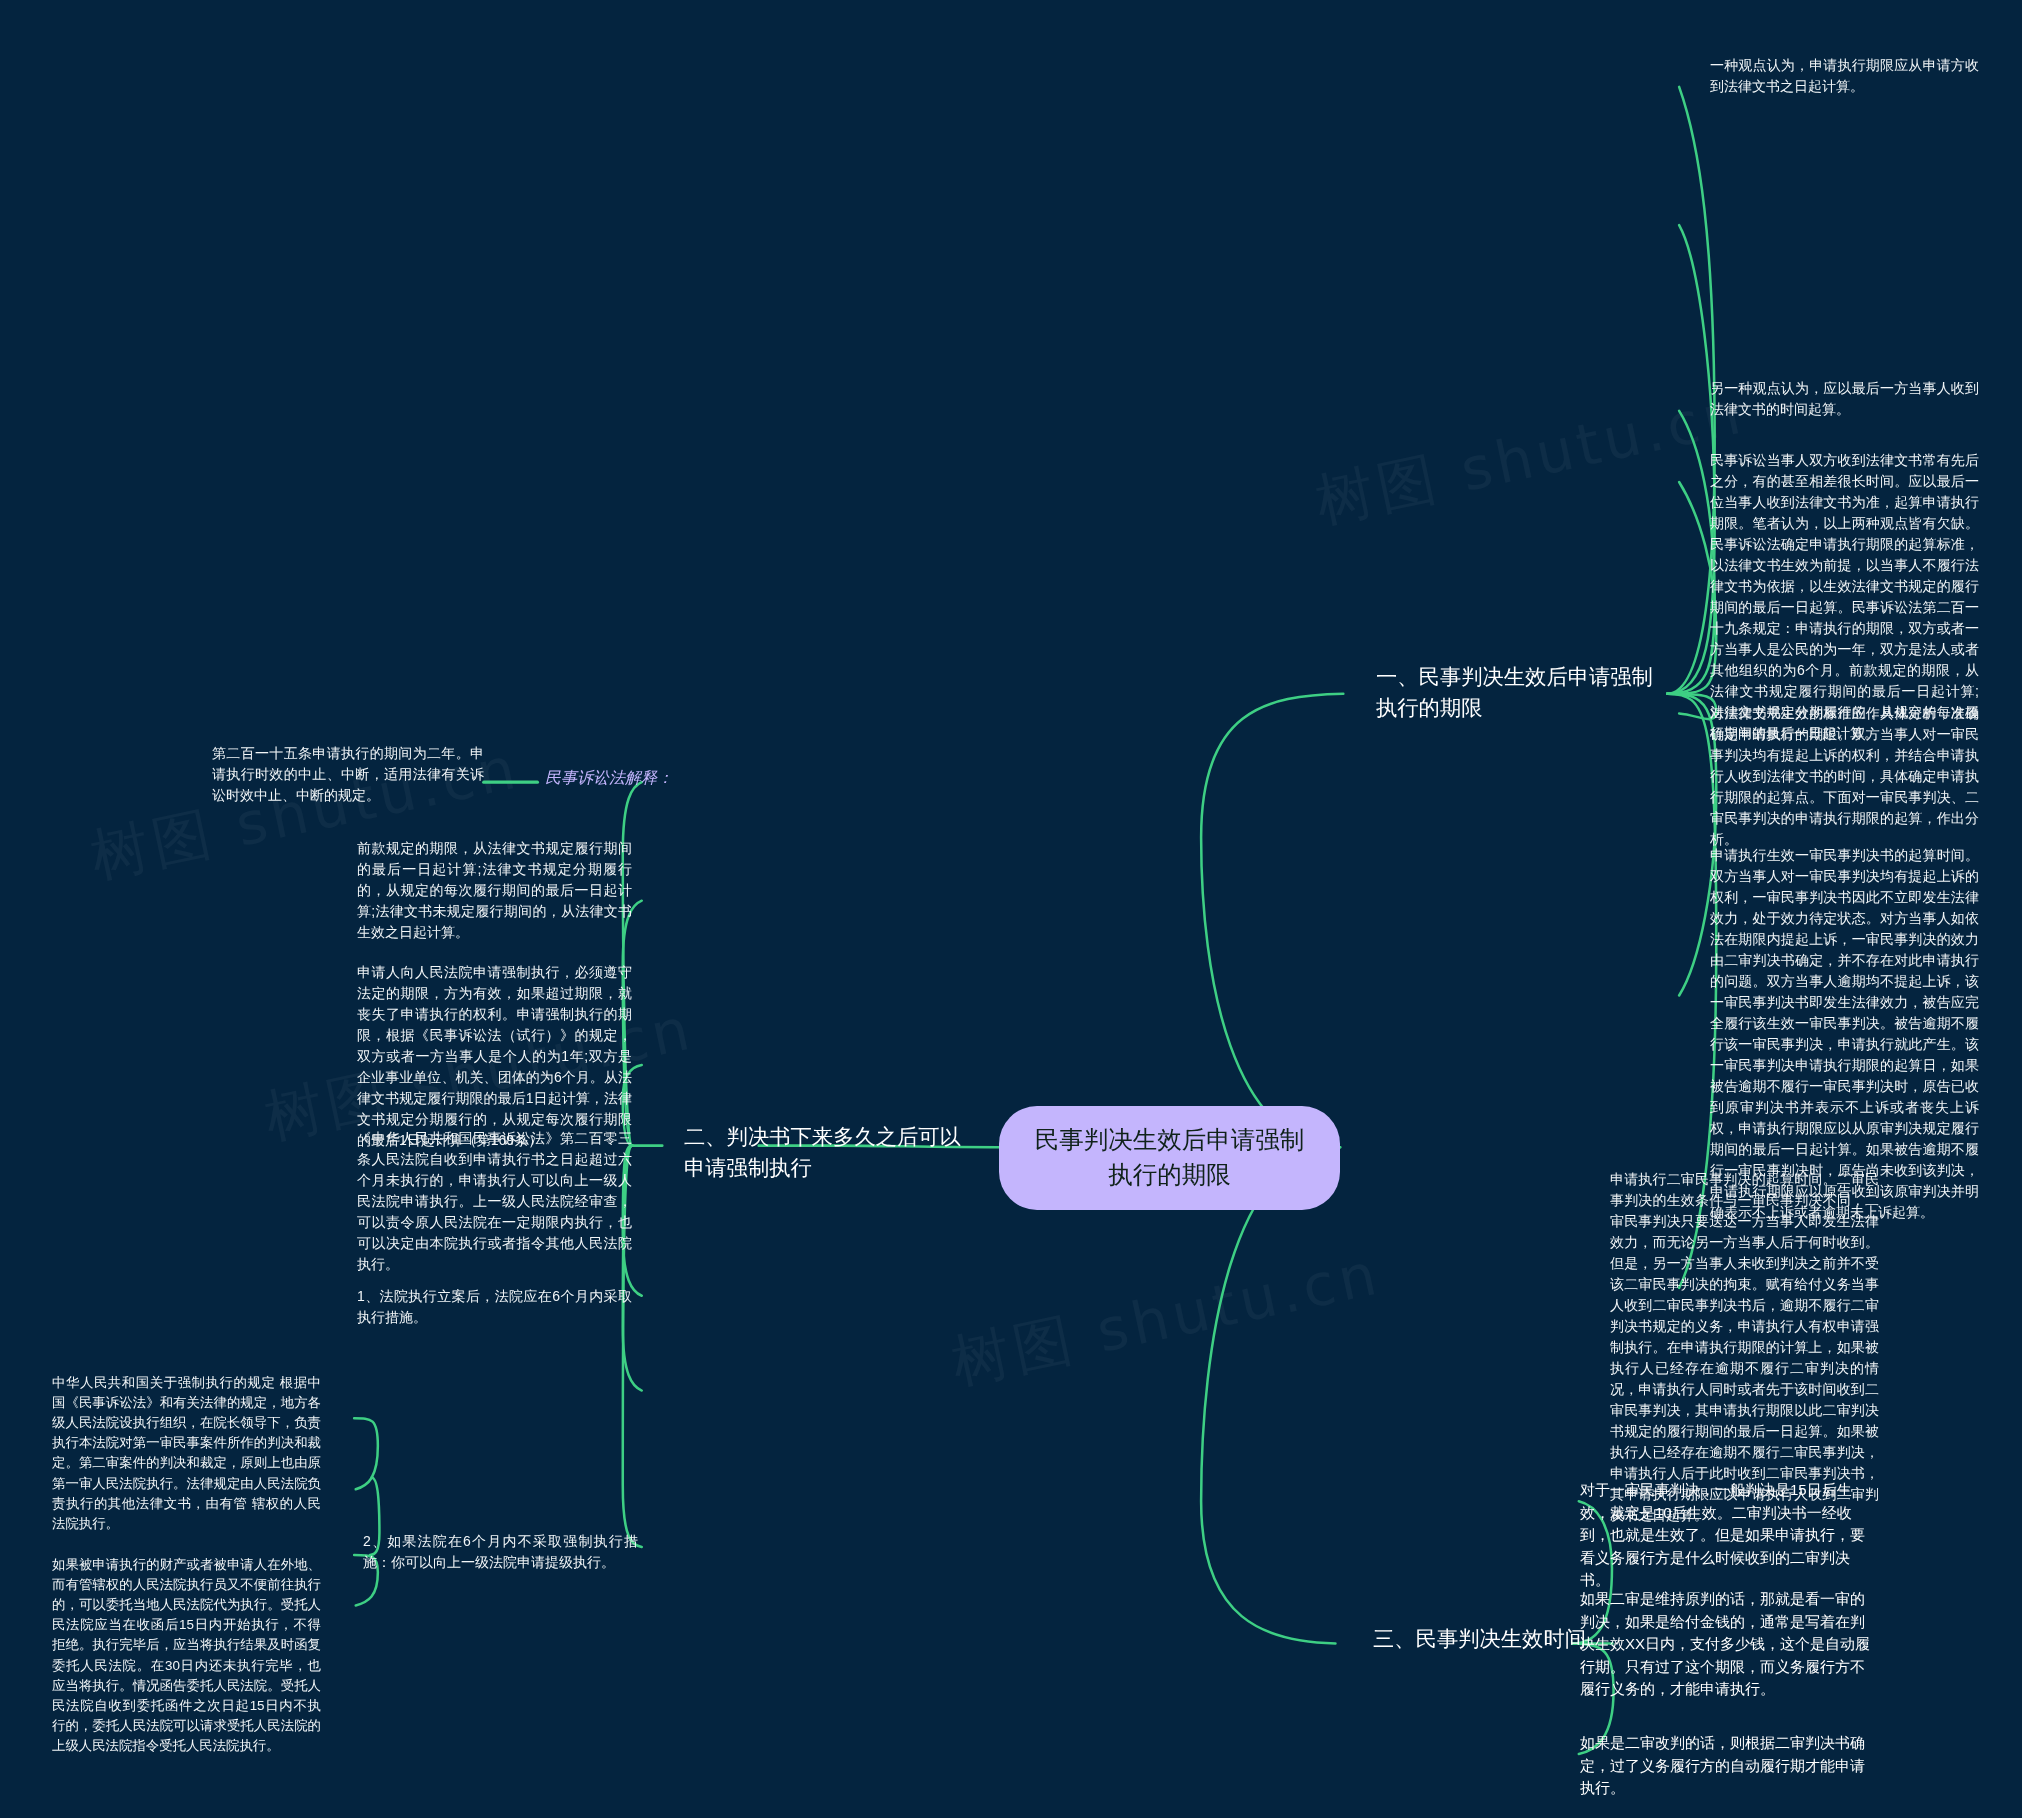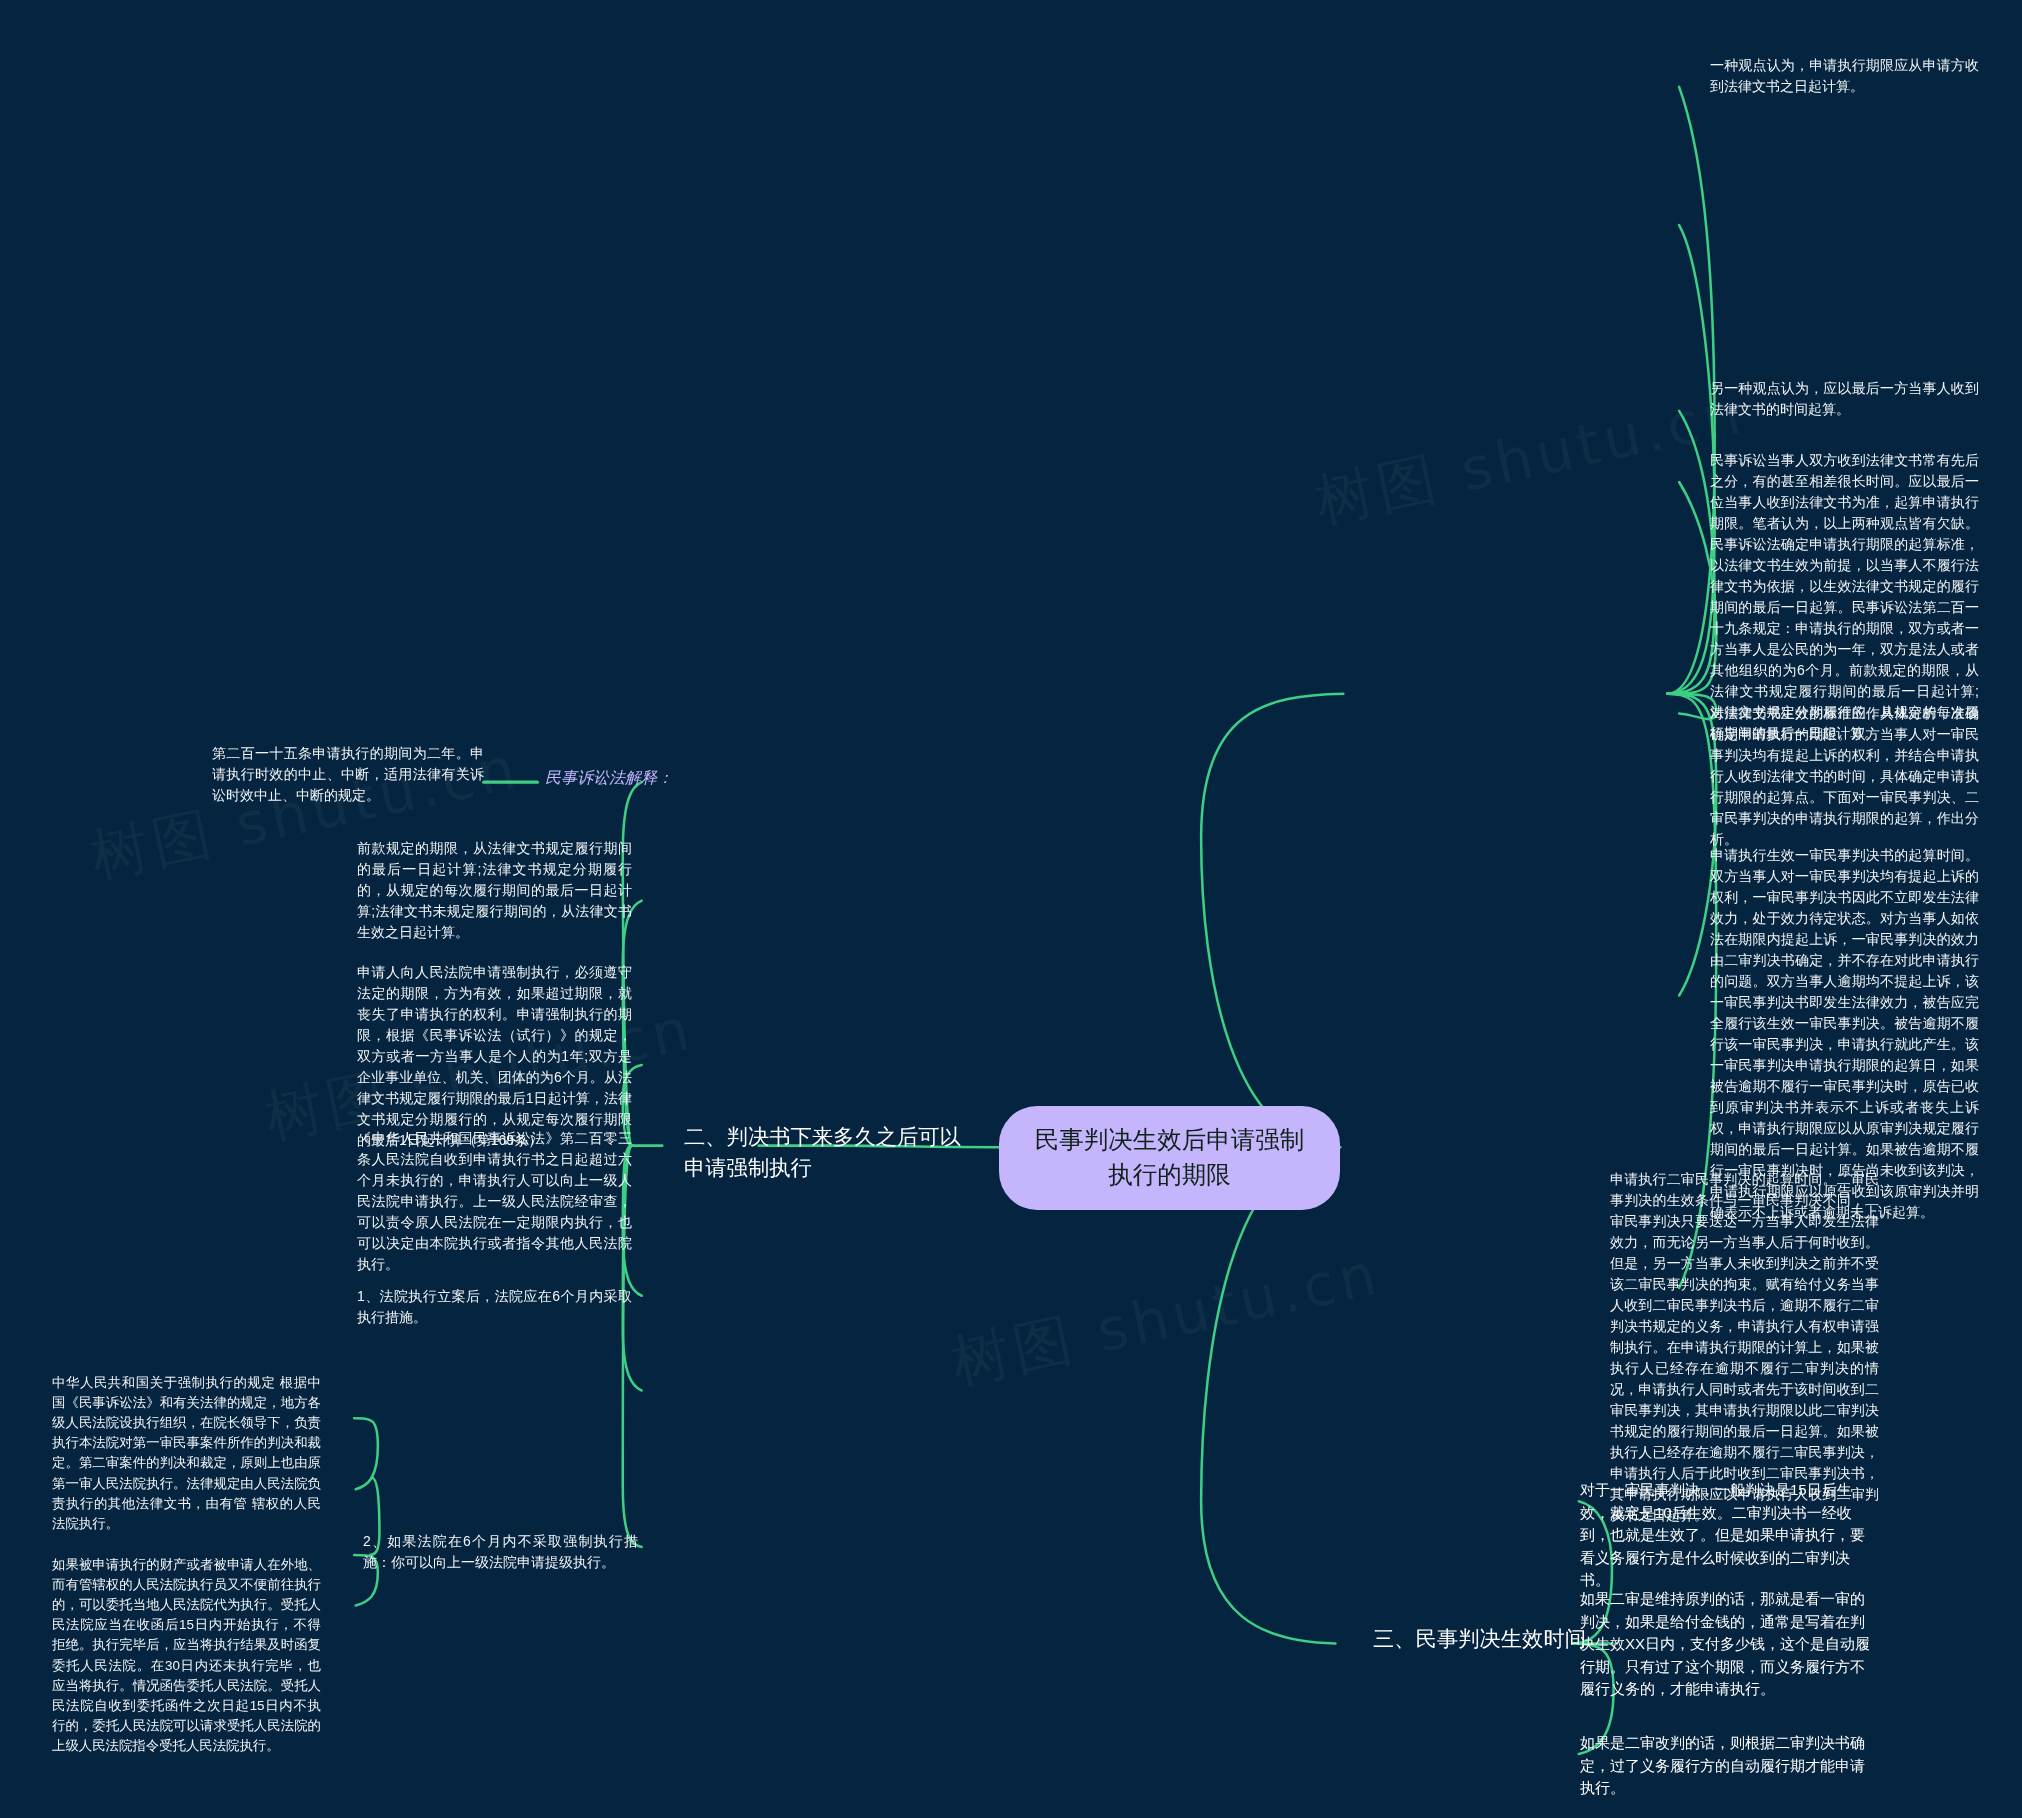--- a/index.html
+++ b/index.html
@@ -116,20 +116,21 @@
       <path d="M612 990 L680 990" stroke-width="4"></path>
 
       <path d="M448 1795 C470 1795 478 1795 478 1830 C478 1870 466 1880 450 1885"></path>
       <path d="M448 1968 C470 1968 478 1968 478 1990 C478 2020 466 2028 450 2032"></path>
       <path d="M470 1870 C478 1870 480 1900 480 1940 C480 1965 474 1968 468 1968"></path>
     </g>
   </svg>
 
   <div class="node root" style="left:999px;top:1106px;width:341px;">民事判决生效后申请强制执行的期限</div>
 
+  <div class="node branch" style="left:1376px;top:662px;width:294px;">一、民事判决生效后申请强制执行的期限</div>
 
   <div class="node branch" style="left:684px;top:1122px;width:289px;">二、判决书下来多久之后可以申请强制执行</div>
 
   <div class="node branch" style="left:1373px;top:1624px;width:269px;">三、民事判决生效时间</div>
 
   <div class="node leaf" style="left:1710px;top:55px;width:269px;">一种观点认为，申请执行期限应从申请方收到法律文书之日起计算。</div>
 
 
   <div class="node leaf" style="left:1710px;top:378px;width:269px;">另一种观点认为，应以最后一方当事人收到法律文书的时间起算。</div>
 

